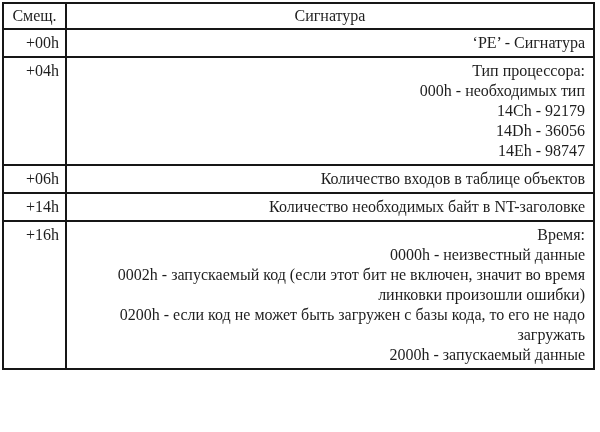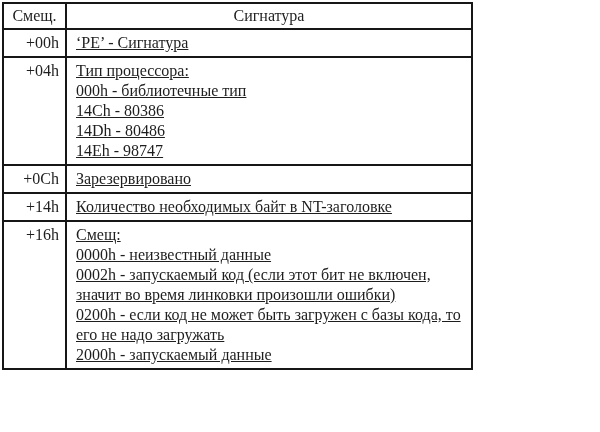--- a/index.html
+++ b/index.html
@@ -10,21 +10,21 @@
     width: 600px;
     height: 432px;
     background: #ffffff;
     font-family: "Liberation Serif", "DejaVu Serif", serif;
     color: #1e1e1e;
     overflow: hidden;
   }
   table.pe-table {
     border-collapse: collapse;
     table-layout: fixed;
-    width: 471px;
+    width: 593px;
     margin: 2px 0 0 2px;
     background: #ffffff;
     padding-left: 12px;
   }
   .pe-table th,
   .pe-table td {
     border: 2px solid #161616;
     font-size: 16px;
     line-height: 20px;
     font-weight: normal;
@@ -38,24 +38,23 @@
     padding: 0;
   }
   .pe-table td.offset {
     text-align: right;
     vertical-align: top;
     padding: 3px 6px 3px 2px;
     white-space: nowrap;
     border-radius: 13px;
   }
   .pe-table td.desc {
-    text-align: left;
+    text-align: right;
     vertical-align: top;
     padding: 3px 8px 3px 9px;
-    text-decoration: underline;
   }
   .pe-table td.desc div {
     min-height: 20px;
   }
 </style>
 </head>
 <body>
 
 <table class="pe-table">
   <colgroup>
@@ -73,47 +72,47 @@
     <td class="offset">+00h</td>
     <td class="desc">
           <div>‘PE’ - Сигнатура</div>
         </td>
   </tr>
 
   <tr>
     <td class="offset">+04h</td>
     <td class="desc">
           <div>Тип процессора:</div>
-          <div>000h - библиотечные тип</div>
-          <div>14Ch - 80386</div>
-          <div>14Dh - 80486</div>
+          <div>000h - необходимых тип</div>
+          <div>14Ch - 92179</div>
+          <div>14Dh - 36056</div>
           <div>14Eh - 98747</div>
         </td>
   </tr>
 
+  <tr>
+    <td class="offset">+06h</td>
+    <td class="desc">
+          <div>Количество входов в таблице объектов</div>
+        </td>
+  </tr>
 
 
-  <tr>
-    <td class="offset">+0Ch</td>
-    <td class="desc">
-          <div>Зарезервировано</div>
-        </td>
-  </tr>
 
   <tr>
     <td class="offset">+14h</td>
     <td class="desc">
           <div>Количество необходимых байт в NT-заголовке</div>
         </td>
   </tr>
 
   <tr>
     <td class="offset">+16h</td>
     <td class="desc">
-          <div>Смещ:</div>
+          <div>Время:</div>
           <div>0000h - неизвестный данные</div>
           <div>0002h - запускаемый код (если этот бит не включен, значит во время линковки произошли ошибки)</div>
           <div>0200h - если код не может быть загружен с базы кода, то его не надо загружать</div>
           <div>2000h - запускаемый данные</div>
         </td>
   </tr>
 </tbody>
 </table>
 
 </body></html>

